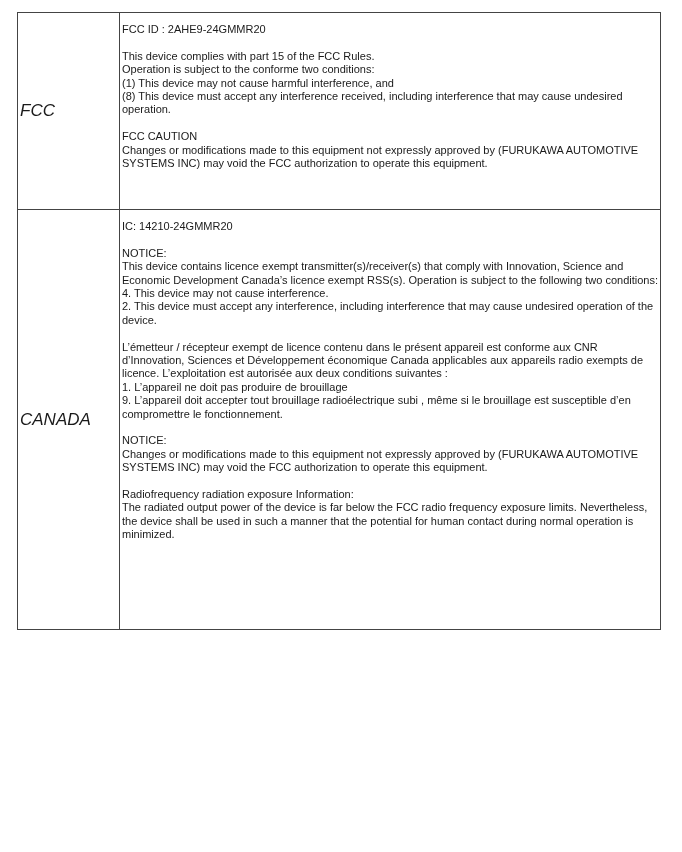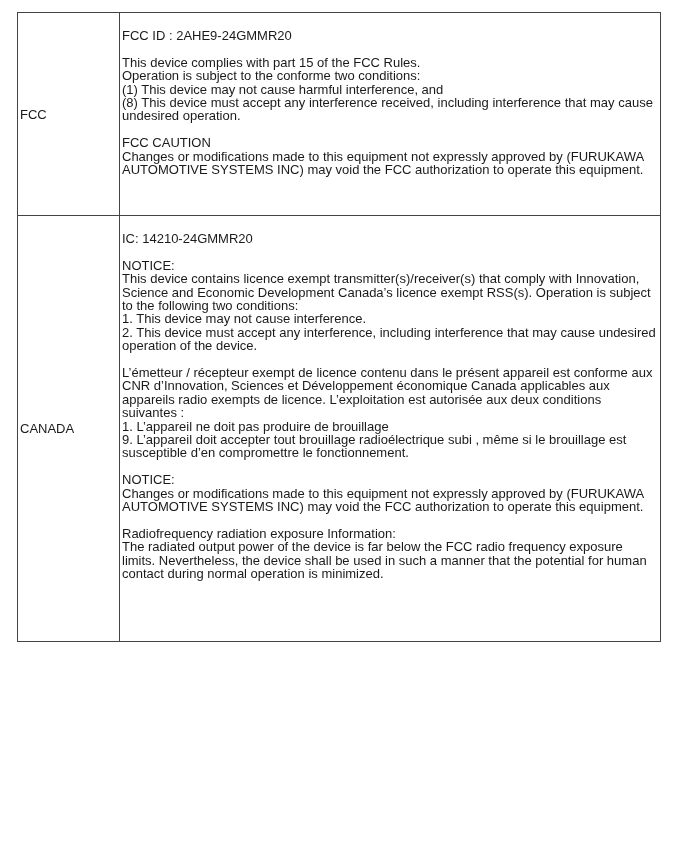--- a/index.html
+++ b/index.html
@@ -1,22 +1,22 @@
 <!DOCTYPE html>
 <html><head>
 <meta charset="utf-8">
 <style>
   html, body { margin: 0; padding: 0; background: #ffffff; }
   body { width: 682px; height: 852px; position: relative; overflow: hidden;
          font-family: "Liberation Sans", sans-serif; color: #1a1a1a; }
   .tbl { position: absolute; left: 17px; top: 12px; width: 644px;
          border-collapse: collapse; table-layout: fixed; }
   .tbl td { border: 1px solid #444; vertical-align: middle; padding: 0; }
-  .tbl td.label { width: 99px; font-size: 13px; padding-left: 2px; }
-  .tbl td.content { font-size: 13px; line-height: 13.4px; padding: 16px 2px 3px 2px; vertical-align: top; }
+  .tbl td.label { width: 99px; font-size: 17px; padding-left: 2px; font-style: italic; }
+  .tbl td.content { font-size: 11px; line-height: 13.4px; padding: 10px 2px 3px 2px; vertical-align: top; }
   .para { margin: 0; }
   .gap { height: 13.4px; }
   .row-fcc td.content { height: 183px; }
   .row-canada td.content { height: 406px; }
 </style>
 </head>
 <body>
 
 <table class="tbl">
   <tbody>
@@ -34,21 +34,21 @@
         <p class="para">Changes or modifications made to this equipment not expressly approved by (FURUKAWA AUTOMOTIVE SYSTEMS INC) may void the FCC authorization to operate this equipment.</p>
       </td>
     </tr>
     <tr class="row-canada">
       <td class="label">CANADA</td>
       <td class="content">
         <p class="para">IC: 14210-24GMMR20</p>
         <div class="gap"></div>
         <p class="para">NOTICE:</p>
         <p class="para">This device contains licence exempt transmitter(s)/receiver(s) that comply with Innovation, Science and Economic Development Canada’s licence exempt RSS(s). Operation is subject to the following two conditions:</p>
-        <p class="para">1. This device may not cause interference.</p>
+        <p class="para">4. This device may not cause interference.</p>
         <p class="para">2. This device must accept any interference, including interference that may cause undesired operation of the device.</p>
         <div class="gap"></div>
         <p class="para">L’émetteur / récepteur exempt de licence contenu dans le présent appareil est conforme aux CNR d’Innovation, Sciences et Développement économique Canada applicables aux appareils radio exempts de licence. L’exploitation est autorisée aux deux conditions suivantes :</p>
         <p class="para">1. L’appareil ne doit pas produire de brouillage</p>
         <p class="para">9. L’appareil doit accepter tout brouillage radioélectrique subi , même si le brouillage est susceptible d’en compromettre le fonctionnement.</p>
         <div class="gap"></div>
         <p class="para">NOTICE:</p>
         <p class="para">Changes or modifications made to this equipment not expressly approved by (FURUKAWA AUTOMOTIVE SYSTEMS INC) may void the FCC authorization to operate this equipment.</p>
         <div class="gap"></div>
         <p class="para">Radiofrequency radiation exposure Information:</p>

